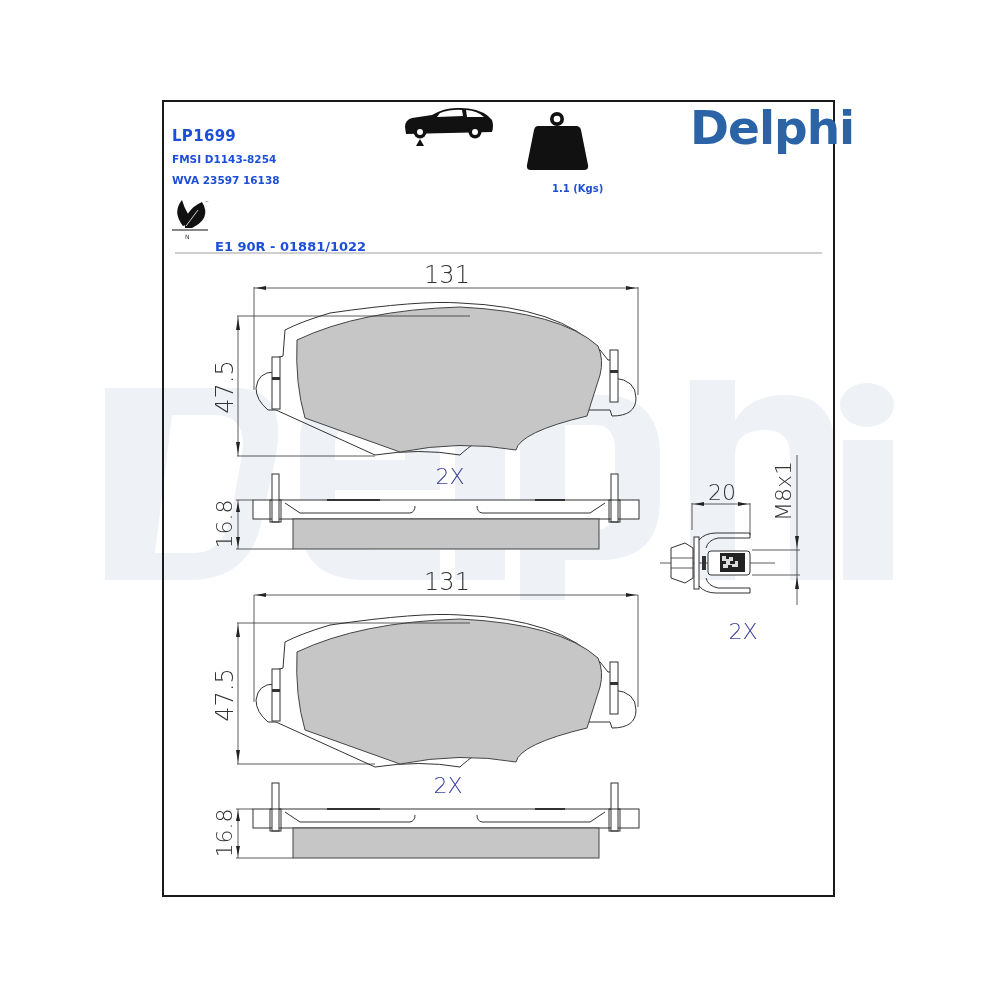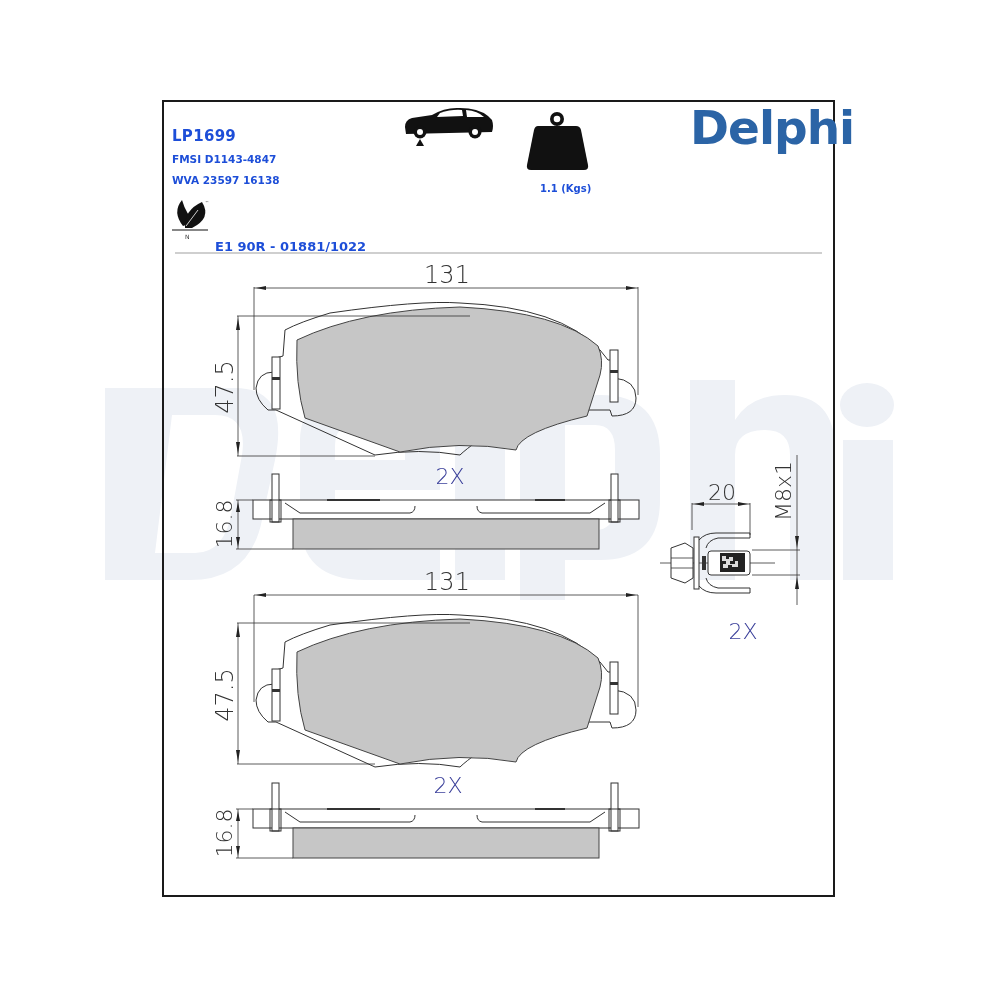--- a/index.html
+++ b/index.html
@@ -6,21 +6,21 @@
   body { width: 1000px; height: 1000px; position: relative; overflow: hidden;
          font-family: "DejaVu Sans", sans-serif; }
   .frame { position: absolute; left: 162px; top: 100px; width: 673px; height: 797px;
            border: 2px solid #1a1a1a; box-sizing: border-box; background: transparent; }
   .watermark { position: absolute; left: 0; top: 0; width: 1000px; height: 1000px; pointer-events: none; }
   .hdr { position: absolute; font-family: "DejaVu Sans", sans-serif; font-weight: bold; color: #1d4ed8; margin-top: 8px; }
   .part-number { left: 172px; top: 119px; font-size: 15px; letter-spacing: 0.3px; }
   .fmsi { left: 172px; top: 145px; font-size: 10.5px; }
   .wva { left: 172px; top: 166px; font-size: 10.5px; }
   .ece { left: 215px; top: 231px; font-size: 13px; }
-  .weight { left: 540px; top: 175px; font-size: 10px; text-align: center; }
+  .weight { left: 552px; top: 175px; font-size: 10px; text-align: center; }
   .brand { position: absolute; left: 654px; top: 104px; font-family: "DejaVu Sans", sans-serif;
            font-weight: bold; font-size: 47px; color: #2b64a6; letter-spacing: -1px; line-height: 1; margin-left: 36px; }
   .divider { position: absolute; left: 175px; top: 252px; width: 647px; height: 0;
              border-top: 2px solid #cfcfcf; }
   svg.drawing { position: absolute; left: 0; top: 0; }
   .dim-text { font-family: "DejaVu Sans", sans-serif; font-weight: 200; fill: #333; }
   .qty-text { font-family: "DejaVu Sans", sans-serif; font-weight: 200; fill: #3a3f9a; }
 </style>
 </head>
 <body>
@@ -39,21 +39,21 @@
     <path d="M690 380 L735 380 L735 420 Q750 395 785 395 Q835 395 835 450 L835 580 L790 580 L790 455 Q790 430 765 430 Q735 430 735 455 L735 580 L690 580 Z"></path>
 
     <ellipse cx="867" cy="405" rx="27" ry="22"></ellipse>
     <rect x="843" y="440" width="50" height="140"></rect>
   </g>
 </svg>
 
 <div class="frame"></div>
 
 <div class="hdr part-number">LP1699</div>
-<div class="hdr fmsi">FMSI D1143-4847</div>
+<div class="hdr fmsi">FMSI D1143-8254</div>
 <div class="hdr wva">WVA 23597 16138</div>
 <div class="hdr ece">E1 90R - 01881/1022</div>
 <div class="hdr weight">1.1 (Kgs)</div>
 <div class="brand">Delphi</div>
 <div class="divider"></div>
 
 <svg class="drawing" width="1000" height="1000" viewBox="0 0 1000 1000">
 
   <g fill="#111">
     <path d="M405 127 Q405 120 412 118 L432 115 Q445 107 460 108 Q478 108 488 116 L492 120 Q494 126 492 132 L406 134 Z"></path>

